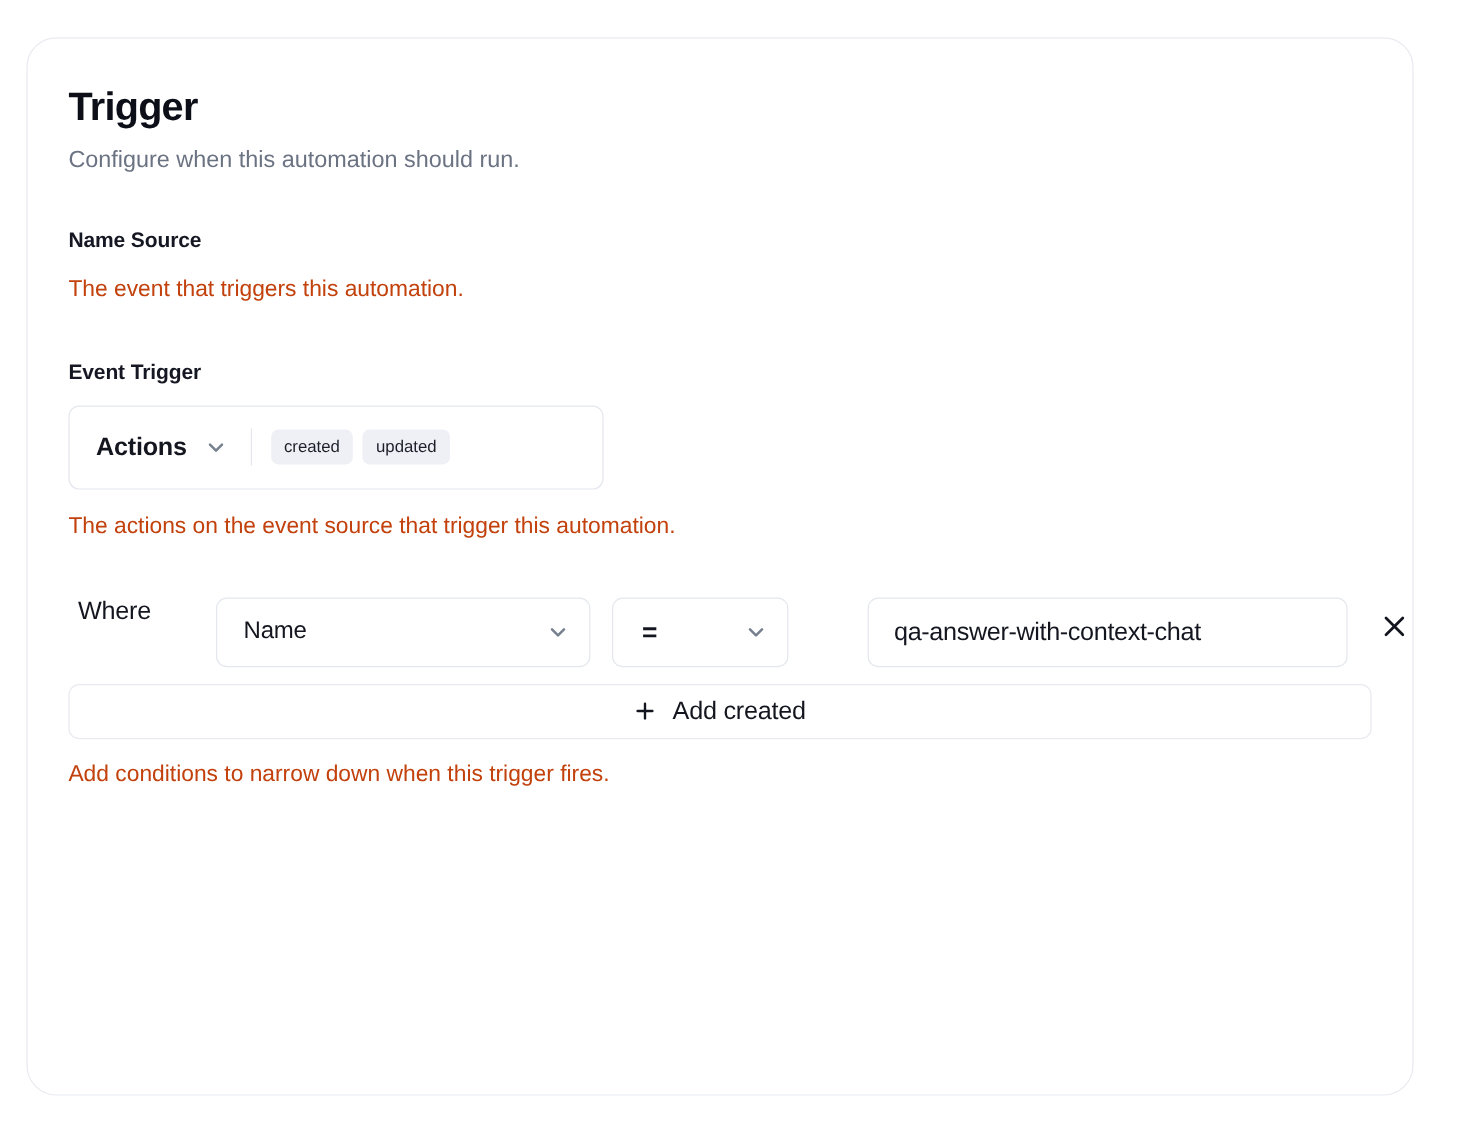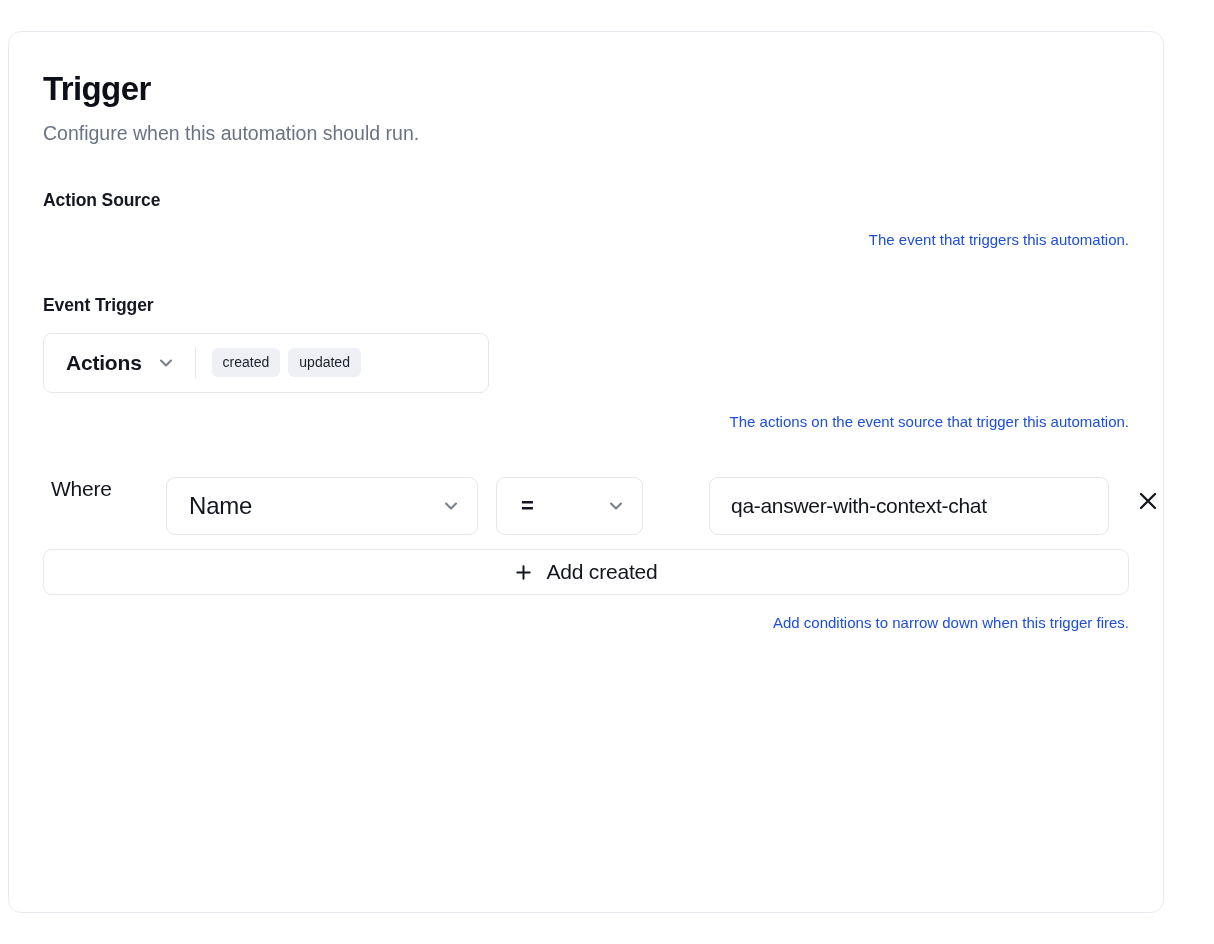--- a/index.html
+++ b/index.html
@@ -17,27 +17,27 @@
     position: relative;
     width: 1214px;
     height: 944px;
     background: #ffffff;
     overflow: hidden;
   }
 
   
   .card {
     position: absolute;
-    left: 8px;
+    left: 22px;
     top: 31px;
     width: 1156px;
     height: 882px;
     background: #ffffff;
     border: 1px solid #e8eaef;
-    border-radius: 13px;
+    border-radius: 25px;
     padding: 30px 34px 0 34px;
   }
 
   .card-title {
     font-size: 33px;
     font-weight: 700;
     color: #0d0f18;
     letter-spacing: -0.6px;
     line-height: 1.15;
     margin: 0;
@@ -54,25 +54,24 @@
 
   
   .field-label {
     font-size: 17.5px;
     font-weight: 600;
     color: #151823;
     letter-spacing: -0.1px;
   }
 
   .field-help {
-    font-size: 15px;
+    font-size: 19px;
     font-weight: 400;
-    color: #1d4ed8;
+    color: #c2410c;
     line-height: 1.3;
-    text-align: right;
   }
 
   .sec-event-source { margin-top: 44px; }
   .sec-event-action { margin-top: 45px; }
   .sec-filter       { margin-top: 46px; }
 
   
   .select-box {
     margin-top: 17px;
     height: 58px;
@@ -105,21 +104,21 @@
     stroke-linecap: round;
     stroke-linejoin: round;
     fill: none;
   }
 
   .help-under-select { margin-top: 19px; }
 
   
   .multiselect {
     margin-top: 17px;
-    height: 60px;
+    height: 70px;
     width: 446px;
     border: 1px solid #e4e7ed;
     border-radius: 9px;
     background: #ffffff;
     display: flex;
     align-items: center;
     padding: 0 12px 0 22px;
   }
   .ms-label {
     font-size: 21px;
@@ -171,21 +170,21 @@
     display: flex;
     align-items: center;
     padding: 0 16px 0 22px;
     cursor: pointer;
     flex: 0 0 auto;
   }
   .sel-field { width: 312px; margin-right: 18px; }
   .sel-op    { width: 147px; margin-right: 18px; padding-left: 24px; }
   .sel .sel-text {
     flex: 1 1 auto;
-    font-size: 24px;
+    font-size: 20px;
     color: #14161f;
     font-weight: 500;
     letter-spacing: -0.2px;
   }
   .sel-op .sel-text { font-weight: 600; font-size: 22px; }
 
   .text-input {
     height: 58px;
     width: 400px;
     border: 1px solid #e4e7ed;
@@ -255,21 +254,21 @@
 </head>
 <body>
 
 <div class="page">
   <section class="card">
 
     <h1 class="card-title">Trigger</h1>
     <div class="card-subtitle">Configure when this automation should run.</div>
 
     <div class="sec-event-source">
-      <div class="field-label">Action Source</div>
+      <div class="field-label">Name Source</div>
 
 
       <div class="field-help help-under-select">The event that triggers this automation.</div>
     </div>
 
     <div class="sec-event-action">
       <div class="field-label">Event Trigger</div>
 
       <div class="multiselect">
         <span class="ms-label">Actions</span>

